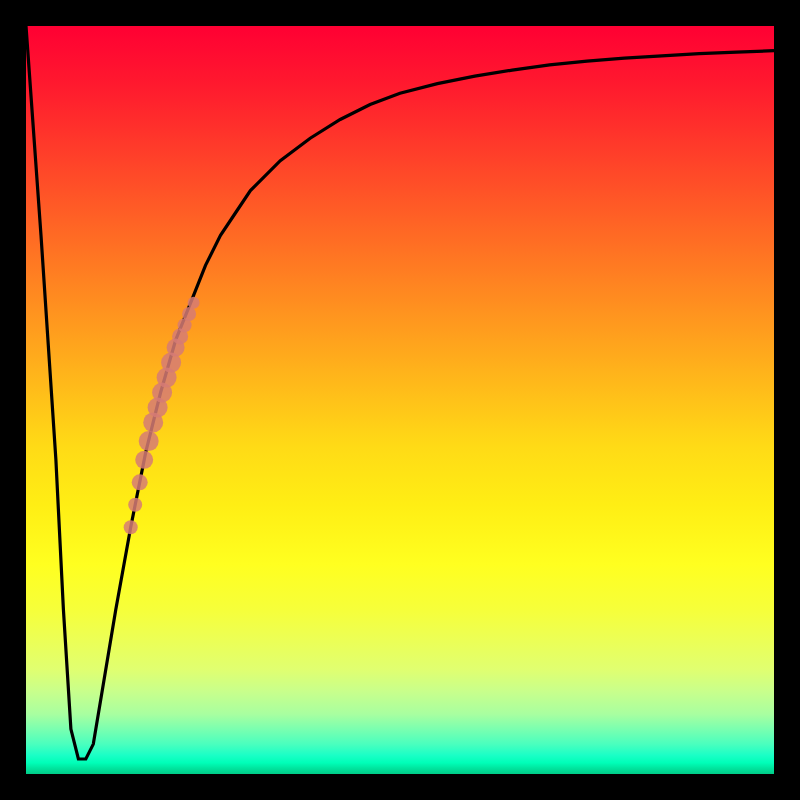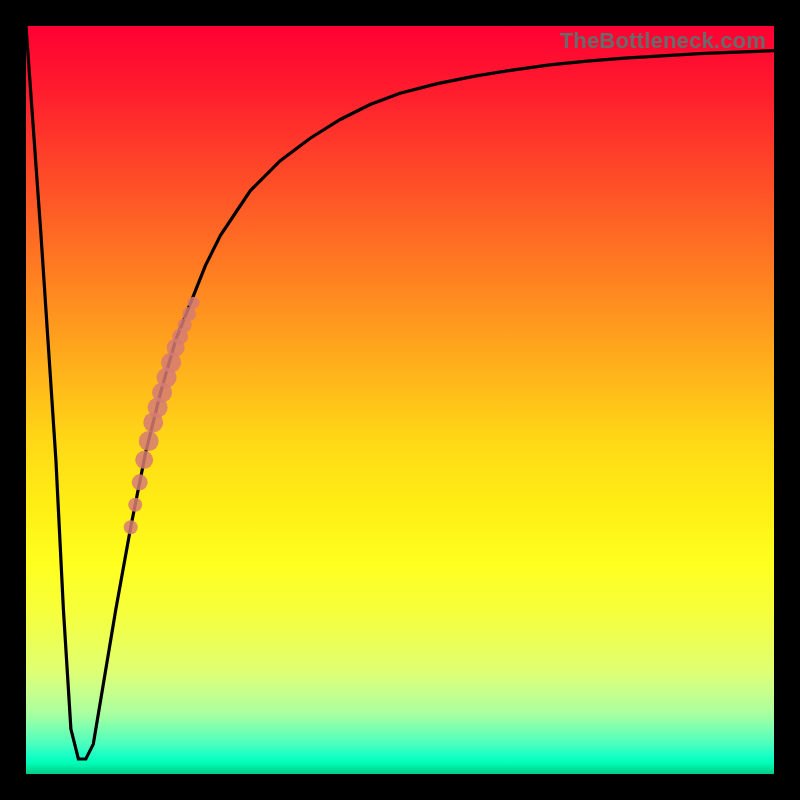--- a/index.html
+++ b/index.html
@@ -70,21 +70,20 @@
   .dot {
     fill: #d67b74;
     fill-opacity: 0.85;
   }
 </style>
 </head>
 <body>
 
 <div class="frame">
   <div class="plot-area">
-    <div class="watermark">TheBottleneck.com</div>
     <svg class="curve" viewBox="0 0 748 748" preserveAspectRatio="none">
       <path id="curve-path" d="M0.0 0.0 L15.0 209.4 L29.9 433.8 L37.4 583.4 L44.9 703.1 L52.4 733.0 L59.8 733.0 L67.3 718.1 L74.8 673.2 L89.8 583.4 L104.7 501.2 L119.7 426.4 L134.6 366.5 L149.6 314.2 L164.6 276.8 L179.5 239.4 L194.5 209.4 L209.4 187.0 L224.4 164.6 L254.3 134.6 L284.2 112.2 L314.2 93.5 L344.1 78.5 L374.0 67.3 L411.4 57.6 L448.8 50.1 L486.2 44.1 L523.6 38.9 L561.0 35.2 L598.4 32.2 L635.8 29.9 L673.2 27.7 L710.6 26.2 L748.0 24.7" stroke="#000" stroke-width="3.2" fill="none"></path>
       <g id="dots">
           <circle cx="104.7" cy="501.2" r="7" class="dot"></circle>
           <circle cx="109.2" cy="478.7" r="7" class="dot"></circle>
           <circle cx="113.7" cy="456.3" r="8" class="dot"></circle>
           <circle cx="118.2" cy="433.8" r="9" class="dot"></circle>
           <circle cx="122.7" cy="415.1" r="10" class="dot"></circle>
           <circle cx="127.2" cy="396.4" r="10" class="dot"></circle>
           <circle cx="131.6" cy="381.5" r="10" class="dot"></circle>

